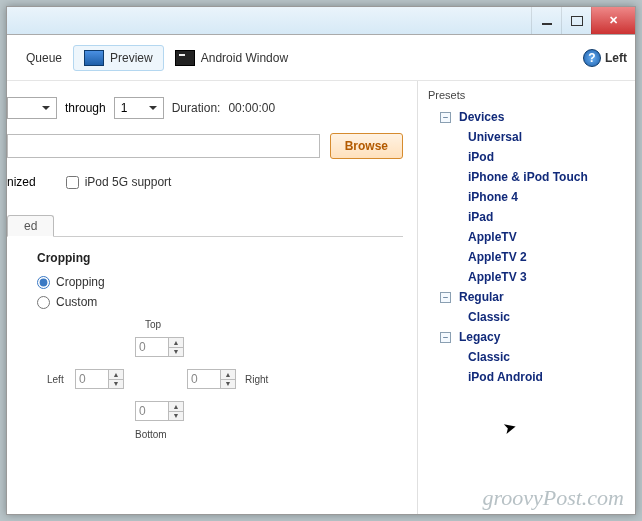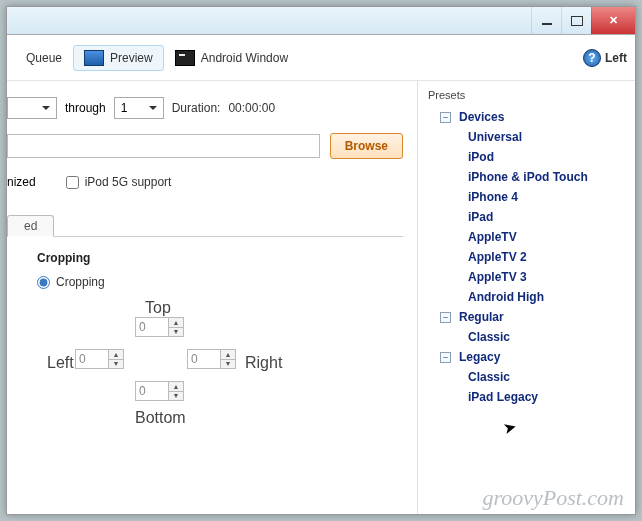--- a/index.html
+++ b/index.html
@@ -30,21 +30,21 @@
 .pathbox { flex:1; height:24px; border:1px solid #bbb; background:#fff; }
 .browse { height:26px; padding:0 14px; border:1px solid #d68b2e; background:linear-gradient(#fff2e2,#ffe1bd); border-radius:3px; color:#b35a00; font-weight:bold; }
 .chk { display:inline-flex; align-items:center; gap:6px; color:#333;padding-left:12px; }
 .chk input { width:13px; height:13px; }
 .tabstub { display:inline-block; border:1px solid #bbb; border-bottom-color:#fff; background:#f8f8f8; padding:3px 16px; border-radius:3px 3px 0 0; color:#555; margin-top:12px; }
 .grp { border-top:1px solid #ccc; margin-top:-1px; padding:14px 10px 10px 30px; }
 .grp-title { font-weight:bold; color:#222; margin-bottom:10px; }
 .radio-row { display:flex; align-items:center; gap:6px; margin:6px 0; color:#333; }
 .radio-row input { accent-color:#3a79c4; }
 .crop-grid { position:relative; width:240px; height:150px; margin-top:10px; color:#444; }
-.crop-lbl { position:absolute; font-size:16px; }
+.crop-lbl { position:absolute; font-size:10px; }
 .spin { display:inline-flex; align-items:center; }
 .spin input { width:34px; height:20px; border:1px solid #bbb; padding:0 3px; color:#888; background:#fff; }
 .spin .ud { width:15px; height:20px; border:1px solid #bbb; border-left:none; display:flex; flex-direction:column; background:#f3f3f3; }
 .spin .ud span { flex:1; display:flex; align-items:center; justify-content:center; font-size:7px; color:#555; }
 .spin .ud span:first-child { border-bottom:1px solid #bbb; }
 .rightpane { width:218px; border-left:1px solid #e0e0e0; padding:6px 0 0 6px; }
 .section-lbl { color:#444; font-size:11px; padding:2px 4px; }
 .tree { margin-top:4px; }
 .tree-row { display:flex; align-items:center; height:20px; padding-left:4px; cursor:default; }
 .tree-row.header { color:#112a7a; font-weight:bold; }
@@ -112,20 +112,24 @@
       </div>
 
       <span class="tabstub">ed</span>
 
       <div class="grp">
         <div class="grp-title">Cropping</div>
         <label class="radio-row">
           <input type="radio" name="crop" checked="" style="">
           <span>Cropping</span>
         </label>
+        <label class="radio-row">
+          <input type="radio" name="crop" style="">
+          <span>Custom</span>
+        </label>
 
         <div class="crop-grid">
           <div class="crop-lbl" style="left:108px; top:0;">Top</div>
           <div style="position:absolute; left:98px; top:18px;">
             <span class="spin">
                 <input value="0" style="">
                 <span class="ud">
                   <span>▲</span>
                   <span>▼</span>
                 </span>
@@ -173,31 +177,30 @@
             <span class="lbl">Devices</span>
           </div>
           <div class="tree-row item">Universal</div>
           <div class="tree-row item">iPod</div>
           <div class="tree-row item">iPhone &amp; iPod Touch</div>
           <div class="tree-row item">iPhone 4</div>
           <div class="tree-row item">iPad</div>
           <div class="tree-row item">AppleTV</div>
           <div class="tree-row item">AppleTV 2</div>
           <div class="tree-row item">AppleTV 3</div>
-          <div class="tree-row item">Android High</div>
           <div class="tree-row header sub">
             <span class="expander">−</span>
             <span class="lbl">Regular</span>
           </div>
           <div class="tree-row item">Classic</div>
           <div class="tree-row header sub">
             <span class="expander">−</span>
             <span class="lbl">Legacy</span>
           </div>
           <div class="tree-row item">Classic</div>
-          <div class="tree-row item">iPad Legacy</div>
+          <div class="tree-row item">iPod Android</div>
         </div>
     </div>
   </div>
 </div>
 
 <div class="cursor">➤</div>
 <div class="watermark">groovyPost.com</div>
 
 </body></html>

